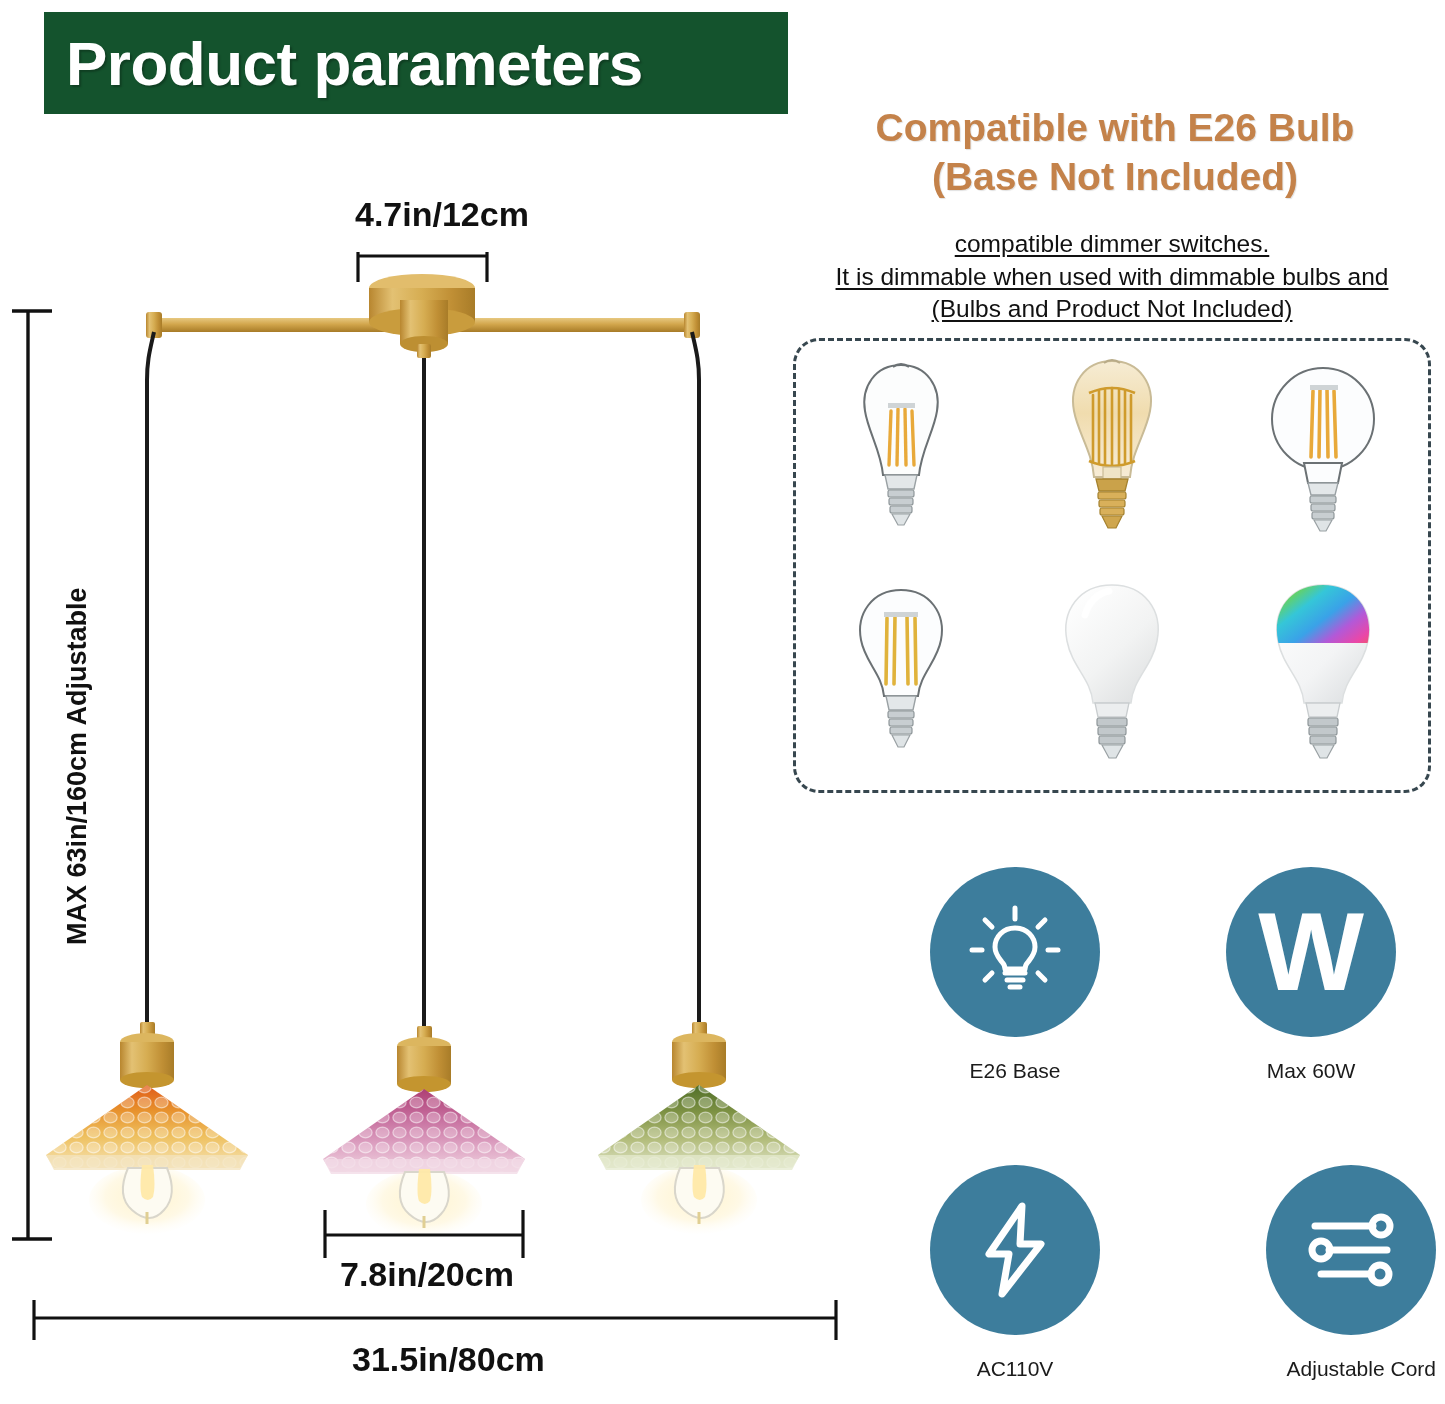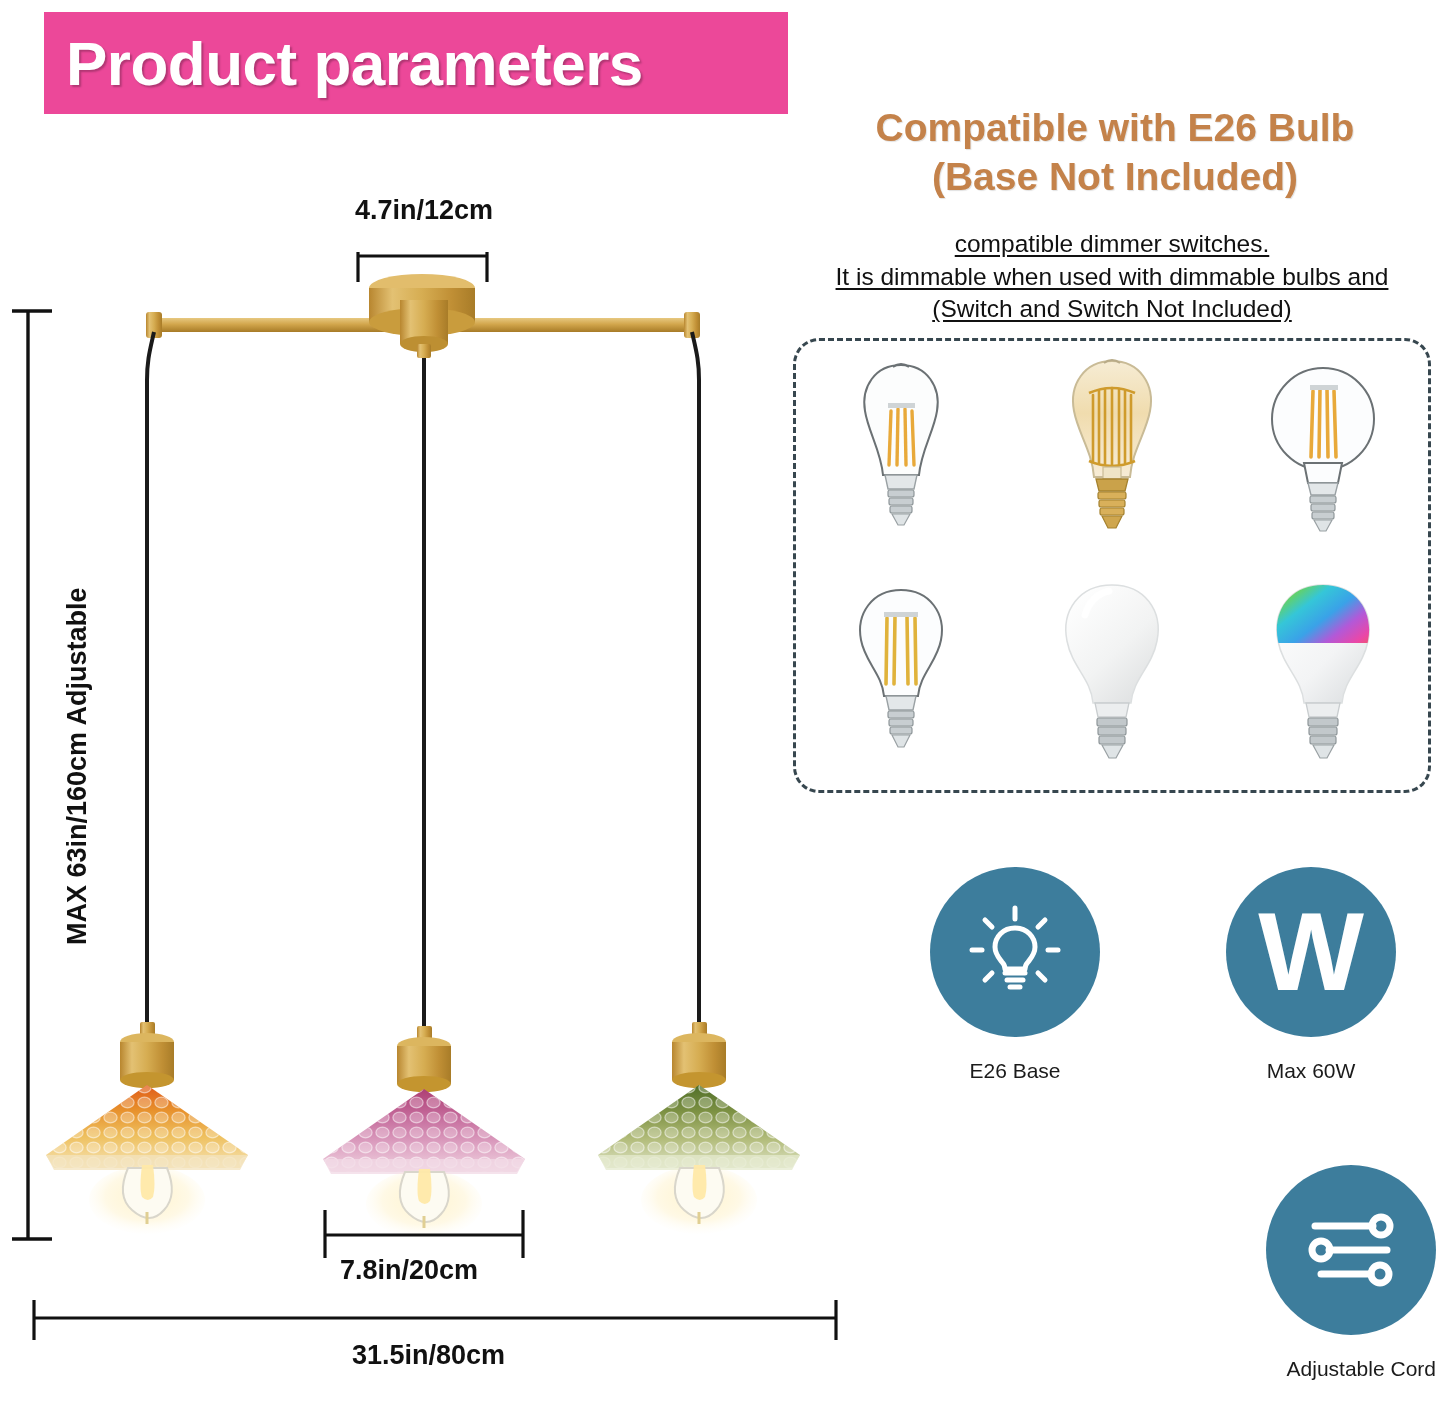--- a/index.html
+++ b/index.html
@@ -8,21 +8,21 @@
     background: #ffffff;
     font-family: "Liberation Sans", sans-serif;
     overflow: hidden;
   }
   #page { position: relative; width: 1445px; height: 1404px; background: #fff; }
 
   
   .banner {
     position: absolute; left: 44px; top: 12px;
     width: 744px; height: 102px;
-    background: #ec4899;
+    background: #14532d;
     display: flex; align-items: center;
   }
   .banner-text {
     color: #ffffff; font-size: 62px; font-weight: bold;
     letter-spacing: -0.5px; padding-left: 22px;
     font-family: "Liberation Sans", sans-serif;
     text-shadow: 2px 2px 2px rgba(0,0,0,0.25);
     white-space: nowrap;
   }
 
@@ -67,21 +67,21 @@
     margin-top: 22px; font-size: 21px; color: #1b1b1b;
     font-family: "Liberation Sans", sans-serif; white-space: nowrap;
   }
   .w-glyph { color: #fff; font-size: 112px; font-weight: bold; line-height: 1; }
 
   
   .diagram { position: absolute; left: 0; top: 0; width: 880px; height: 1404px; }
 
   
   .dim {
-    position: absolute; color: #111; font-size: 27px; font-weight: bold;
+    position: absolute; color: #111; font-size: 34px; font-weight: bold;
     font-family: "Liberation Sans", sans-serif; white-space: nowrap;
   }
   .dim-vert {
     position: absolute; color: #111; font-size: 27px; font-weight: bold;
     font-family: "Liberation Sans", sans-serif; white-space: nowrap;
     transform-origin: 0 0; transform: rotate(-90deg);
   }
 </style>
 </head>
 <body>
@@ -92,21 +92,21 @@
     <div class="banner-text">Product parameters</div>
   </div>
 
   <div class="compat-head">
     <div>Compatible with E26 Bulb</div>
     <div>(Base Not Included)</div>
   </div>
   <div class="compat-sub">
     <div><span>compatible dimmer switches.</span></div>
     <div><span>It is dimmable when used with dimmable bulbs and</span></div>
-    <div><span>(Switch and Switch Not Included)</span></div>
+    <div><span>(Bulbs and Product Not Included)</span></div>
   </div>
 
   <div class="bulb-panel">
     <div class="bulb-grid">
 
       <div class="bulb-cell">
         <svg width="120" height="200" viewBox="0 0 120 200">
           <path d="M60 12 C86 12 100 34 96 58 C93 78 80 98 78 122 L42 122 C40 98 27 78 24 58 C20 34 34 12 60 12 Z" fill="#fcfdfd" stroke="#6b7174" stroke-width="2"></path>
           <path d="M52 14 q8 -6 16 0" fill="none" stroke="#6b7174" stroke-width="2"></path>
           <g stroke="#e8a93a" stroke-width="3.4" fill="none" stroke-linecap="round">
@@ -278,20 +278,28 @@
     <div class="flabel">E26 Base</div>
   </div>
 
   <div class="feature" style="left:1186px; top:867px;">
     <div class="circle">
       <span class="w-glyph">W</span>
     </div>
     <div class="flabel">Max 60W</div>
   </div>
 
+  <div class="feature" style="left:890px; top:1165px;">
+    <div class="circle">
+      <svg width="100" height="100" viewBox="0 0 100 100">
+        <path d="M57 6 L24 54 L44 54 L37 94 L76 44 L55 44 Z" fill="none" stroke="#ffffff" stroke-width="7" stroke-linejoin="round" stroke-linecap="round"></path>
+      </svg>
+    </div>
+    <div class="flabel">AC110V</div>
+  </div>
 
   <div class="feature" style="left:1186px; top:1165px;align-items:flex-end;">
     <div class="circle">
       <svg width="104" height="104" viewBox="0 0 104 104">
         <g stroke="#ffffff" stroke-width="7" stroke-linecap="round" fill="none">
           <line x1="16" y1="28" x2="74" y2="28"></line>
           <line x1="30" y1="52" x2="88" y2="52"></line>
           <line x1="22" y1="76" x2="72" y2="76"></line>
         </g>
         <g fill="none" stroke="#ffffff" stroke-width="7">

